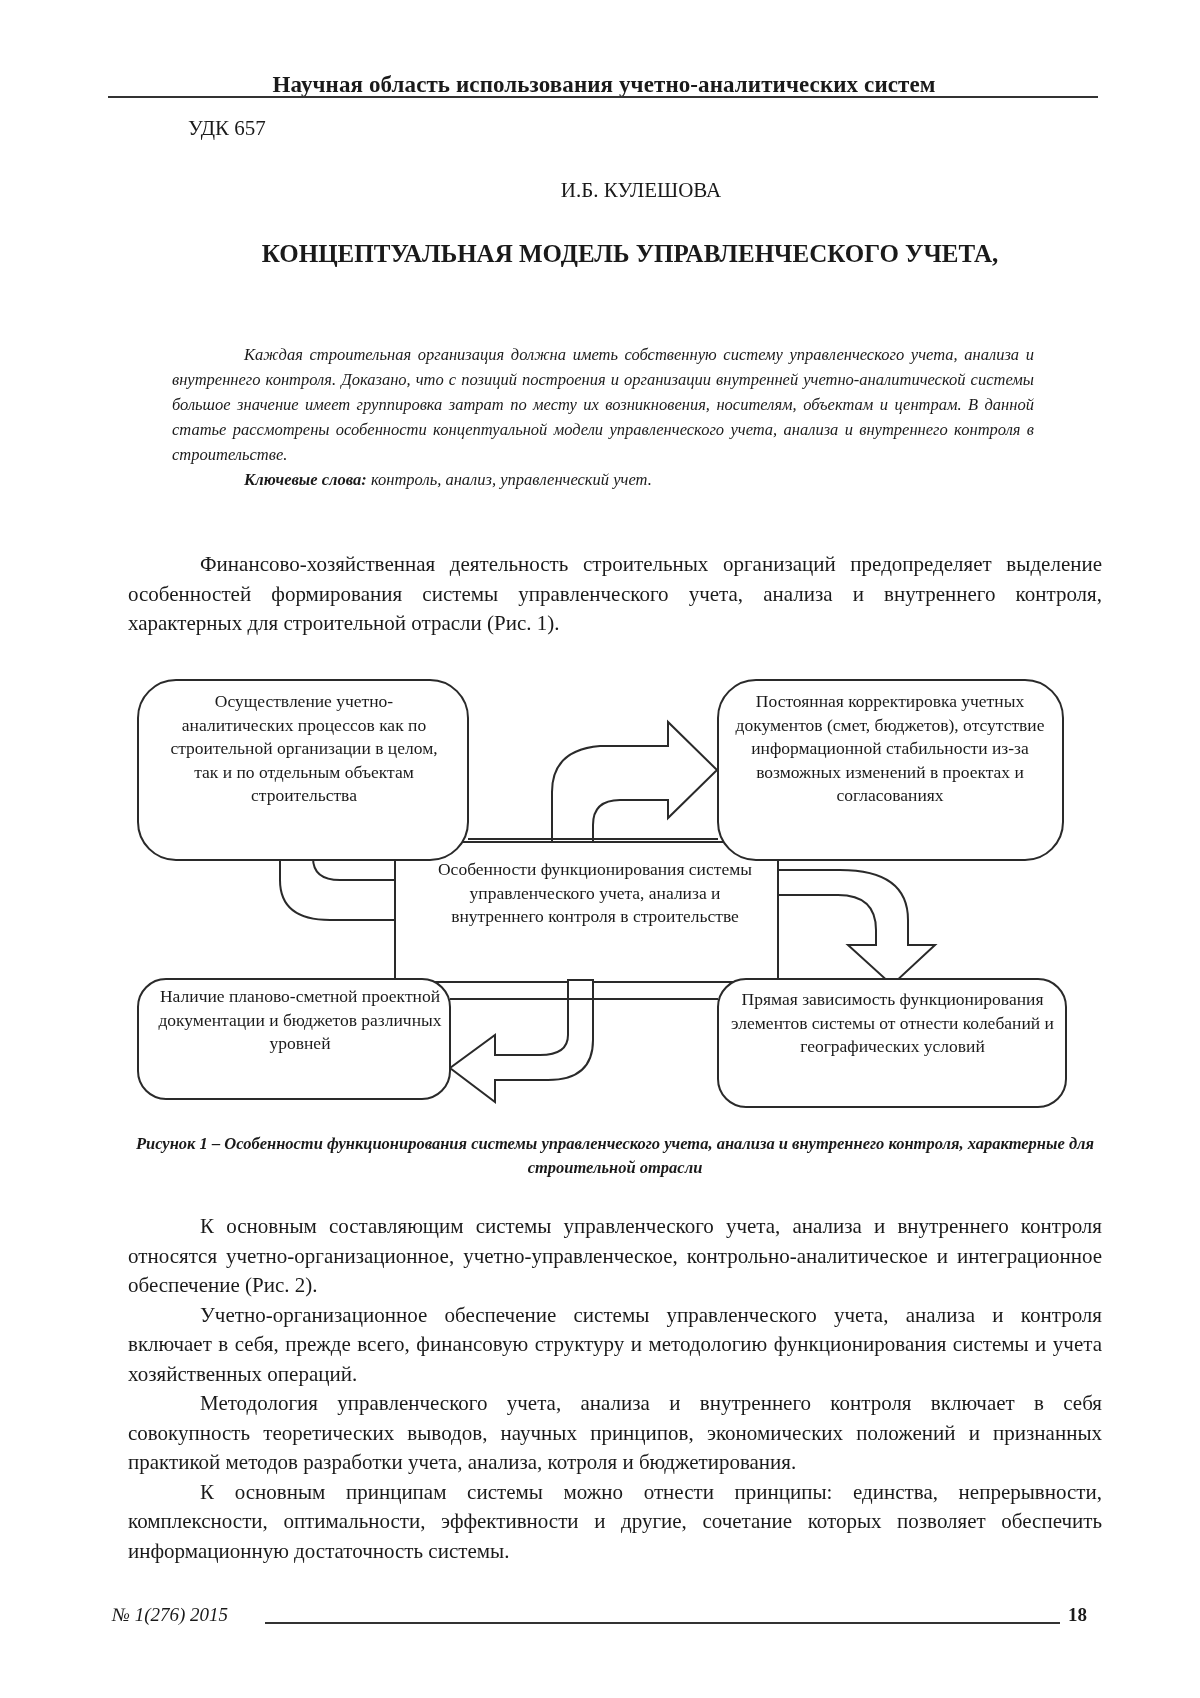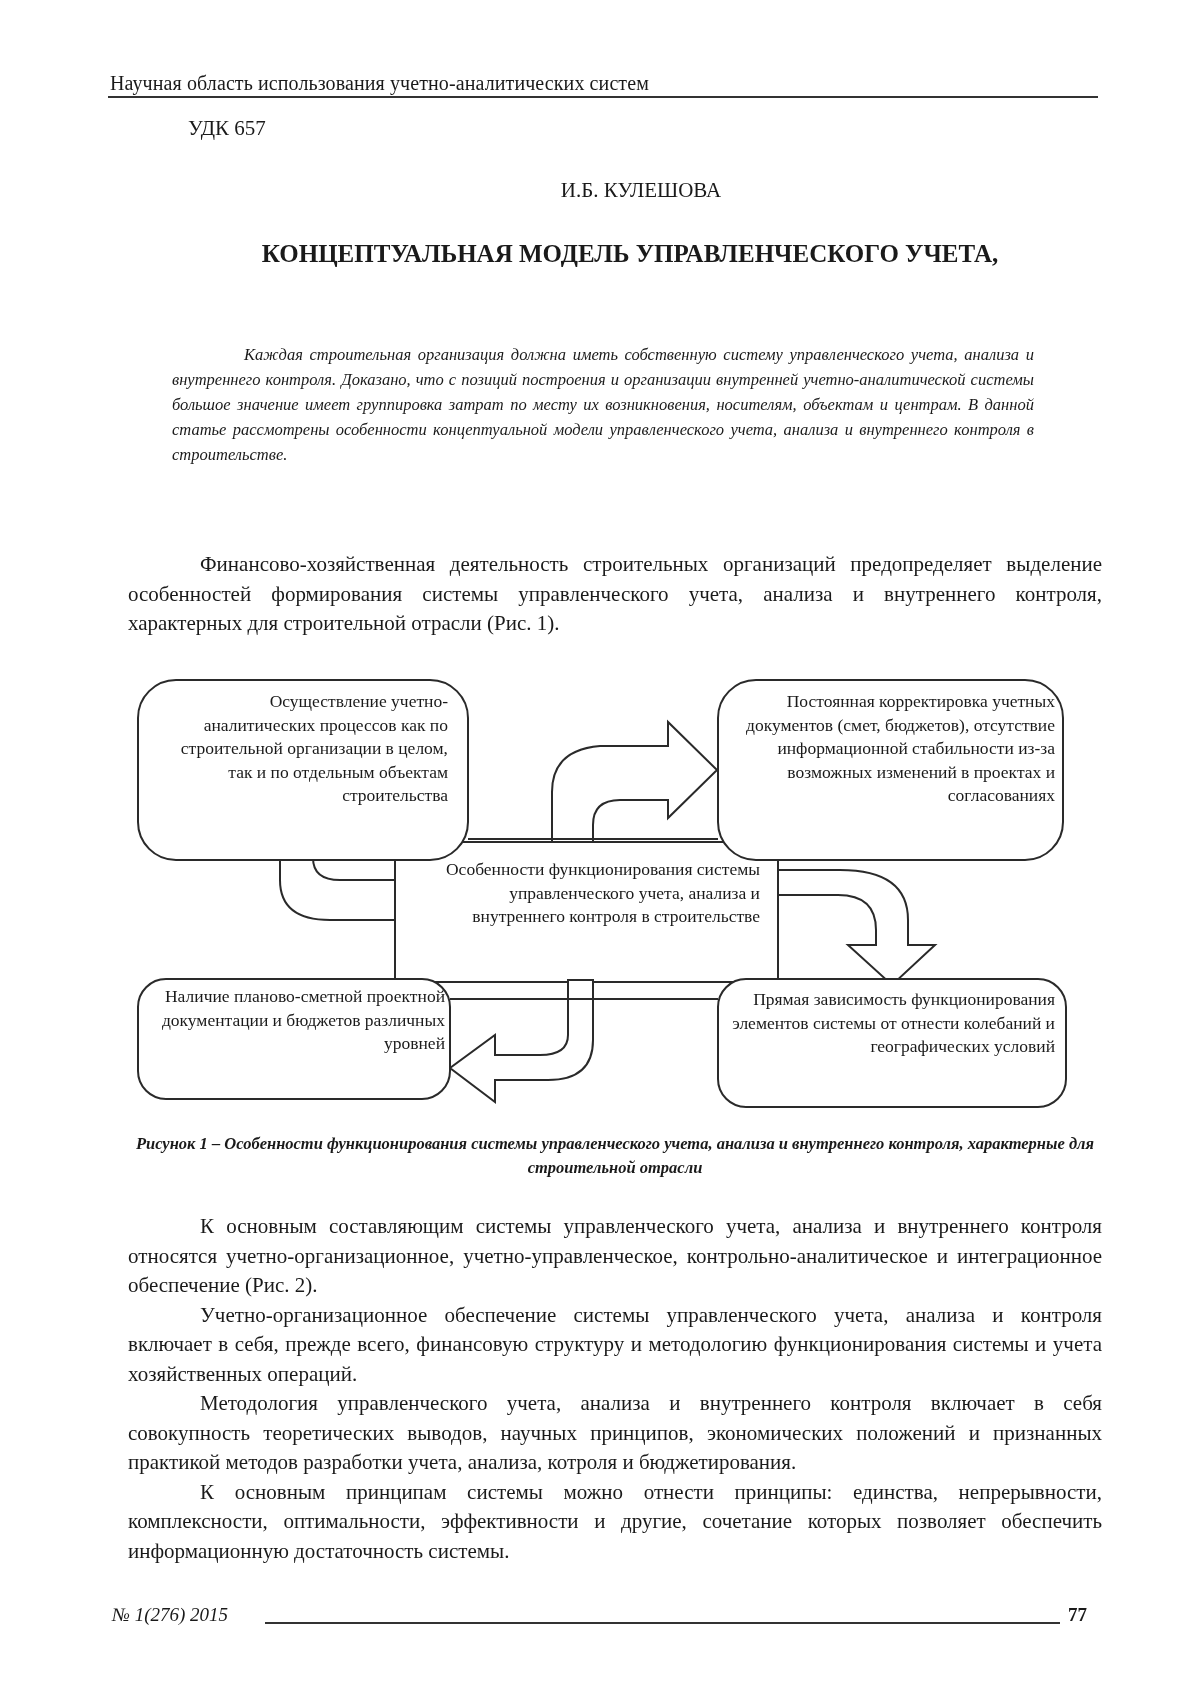--- a/index.html
+++ b/index.html
@@ -1,54 +1,55 @@
 <!DOCTYPE html>
 <html><head>
 <meta charset="utf-8">
 <style>
   html, body { margin:0; padding:0; background:#ffffff; }
   body { width:1200px; height:1698px; position:relative; overflow:hidden;
          font-family:"Liberation Serif", "DejaVu Serif", serif; color:#1a1a1a; }
   .abs { position:absolute; }
-  .running-head { left:110px; top:72px; width:988px; text-align:left;
-    font-weight:normal; font-size:20px; letter-spacing:0.1px; }
+  .running-head { left:110px; top:72px; width:988px; text-align:center;
+    font-weight:bold; font-size:23px; letter-spacing:0.1px; }
   .head-rule { left:108px; top:96px; width:990px; height:2px; background:#333; }
   .udk { left:188px; top:116px; font-size:21px; }
   .author { left:0; width:1200px; top:178px; text-align:center; font-size:21px; padding-left:82px; box-sizing:border-box; }
   .title { left:140px; width:980px; top:238px; text-align:center; font-size:25px; font-weight:bold; line-height:32px; }
   .abstract { left:172px; width:862px; top:342px; font-style:italic; font-size:16.5px; line-height:25px; text-align:justify; }
   .abstract p { margin:0; text-indent:72px; }
   .keywords { margin:0; text-indent:72px; }
   .kw-label { font-weight:bold; }
   .para { left:128px; width:974px; font-size:21px; line-height:29.5px; text-align:justify; }
   .para p { margin:0; text-indent:72px; }
   .p1 { top:550px; }
   .p2 { top:1212px; }
   svg.diagram { left:0; top:0; }
-  .box-text { position:absolute; text-align:right; font-size:17.5px; line-height:23.5px; }
+  .box-text { position:absolute; text-align:center; font-size:17.5px; line-height:23.5px; }
   .caption { left:130px; width:970px; top:1132px; text-align:center; font-style:italic; font-weight:bold; font-size:16.5px; line-height:24px; }
   .footer-left { left:112px; top:1604px; font-style:italic; font-weight:normal; font-size:19px; }
   .footer-rule { left:265px; top:1622px; width:795px; height:2px; background:#333; }
   .footer-page { left:1068px; top:1604px; font-weight:bold; font-size:19px; }
 </style>
 </head>
 <body>
 
 <div class="abs running-head">Научная область использования учетно-аналитических систем</div>
 <div class="abs head-rule"></div>
 
 <div class="abs udk">УДК 657</div>
 <div class="abs author">И.Б. КУЛЕШОВА</div>
 
 <div class="abs title">
   <div>КОНЦЕПТУАЛЬНАЯ МОДЕЛЬ УПРАВЛЕНЧЕСКОГО УЧЕТА,</div>
 </div>
 
 <div class="abs abstract">
   <p>Каждая строительная организация должна иметь собственную систему управленческого учета, анализа и внутреннего контроля. Доказано, что с позиций построения и организации внутренней учетно-аналитической системы большое значение имеет группировка затрат по месту их возникновения, носителям, объектам и центрам. В данной статье рассмотрены особенности концептуальной модели управленческого учета, анализа и внутреннего контроля в строительстве.</p>
+  <p class="keywords"><span class="kw-label">Ключевые слова:</span><span> контроль, анализ, управленческий учет.</span></p>
 </div>
 
 <div class="abs para p1">
   <p>Финансово-хозяйственная деятельность строительных организаций предопределяет выделение особенностей формирования системы управленческого учета, анализа и внутреннего контроля, характерных для строительной отрасли (Рис. 1).</p>
 </div>
 
 <svg class="abs diagram" width="1200" height="1130" viewBox="0 0 1200 1130">
   <g fill="#fff" stroke="#2a2a2a" stroke-width="2">
 
     <path d="M395 842 L778 842 L778 982 L395 982 Z"></path>
@@ -83,13 +84,13 @@
 
 <div class="abs para p2">
   <p>К основным составляющим системы управленческого учета, анализа и внутреннего контроля относятся учетно-организационное, учетно-управленческое, контрольно-аналитическое и интеграционное обеспечение (Рис. 2).</p>
   <p>Учетно-организационное обеспечение системы управленческого учета, анализа и контроля включает в себя, прежде всего, финансовую структуру и методологию функционирования системы и учета хозяйственных операций.</p>
   <p>Методология управленческого учета, анализа и внутреннего контроля включает в себя совокупность теоретических выводов, научных принципов, экономических положений и признанных практикой методов разработки учета, анализа, котроля и бюджетирования.</p>
   <p>К основным принципам системы можно отнести принципы: единства, непрерывности, комплексности, оптимальности, эффективности и другие, сочетание которых позволяет обеспечить информационную достаточность системы.</p>
 </div>
 
 <div class="abs footer-left">№ 1(276) 2015</div>
 <div class="abs footer-rule"></div>
-<div class="abs footer-page">77</div>
+<div class="abs footer-page">18</div>
 
 </body></html>

